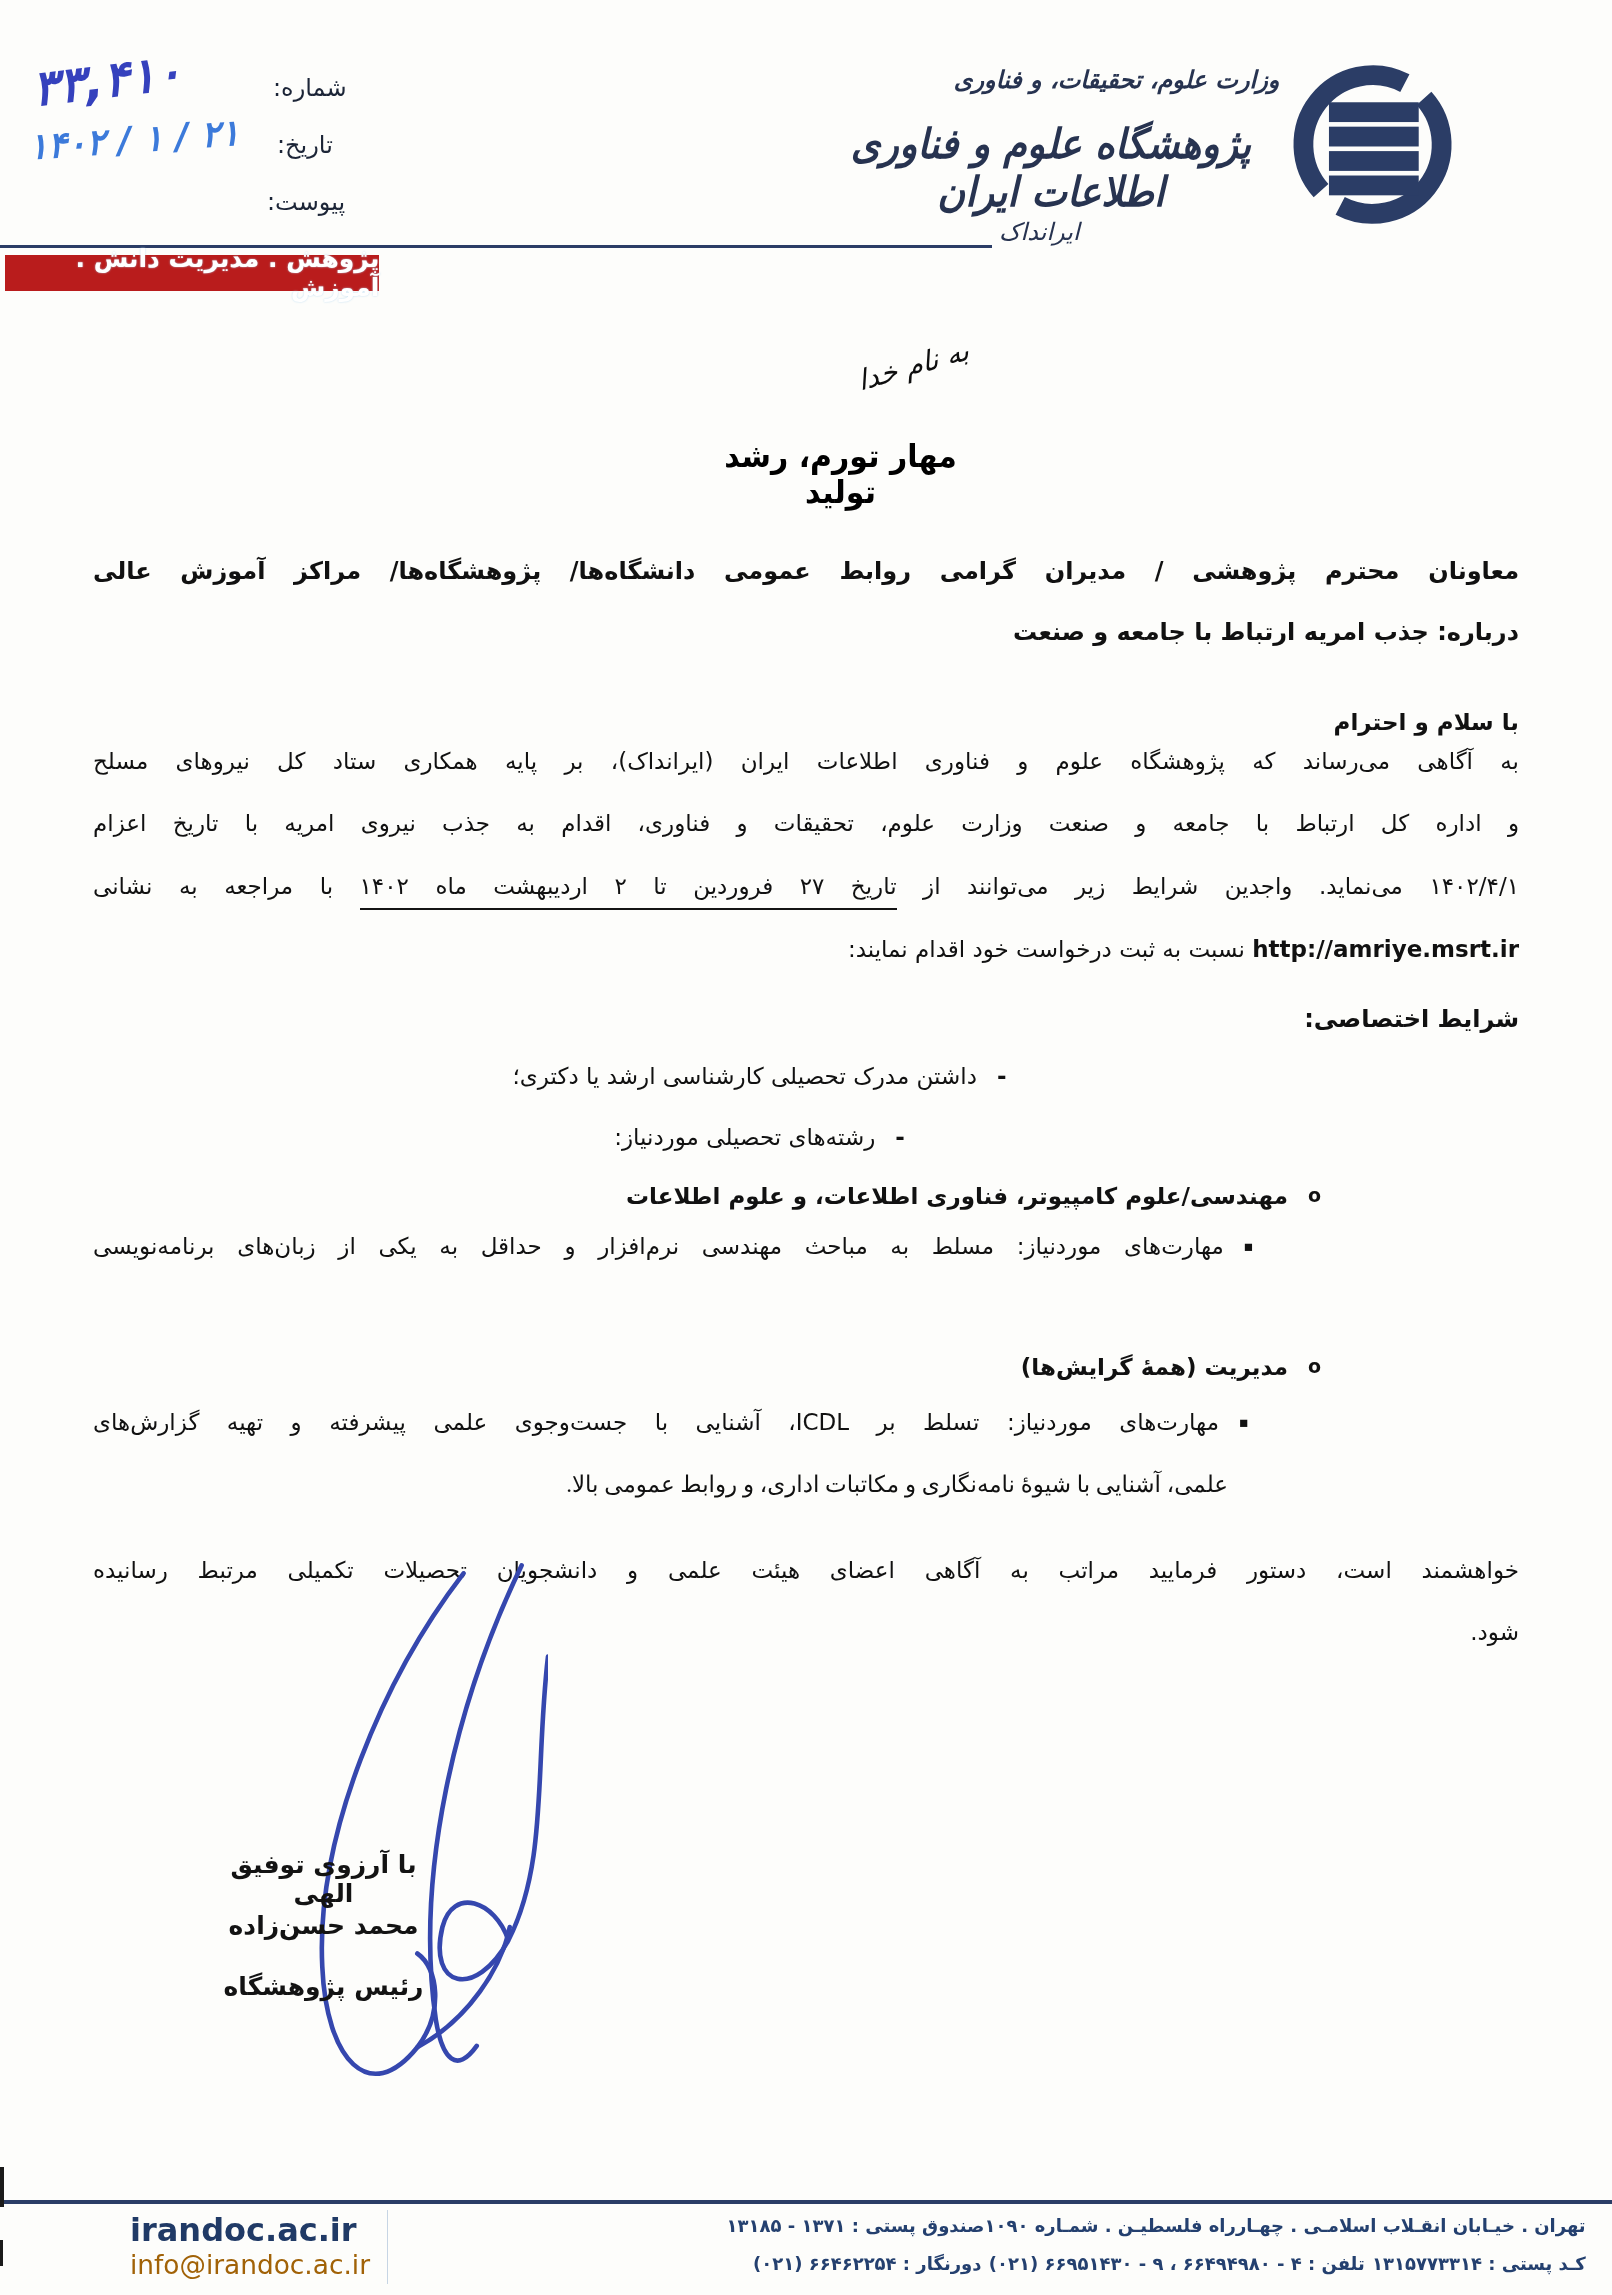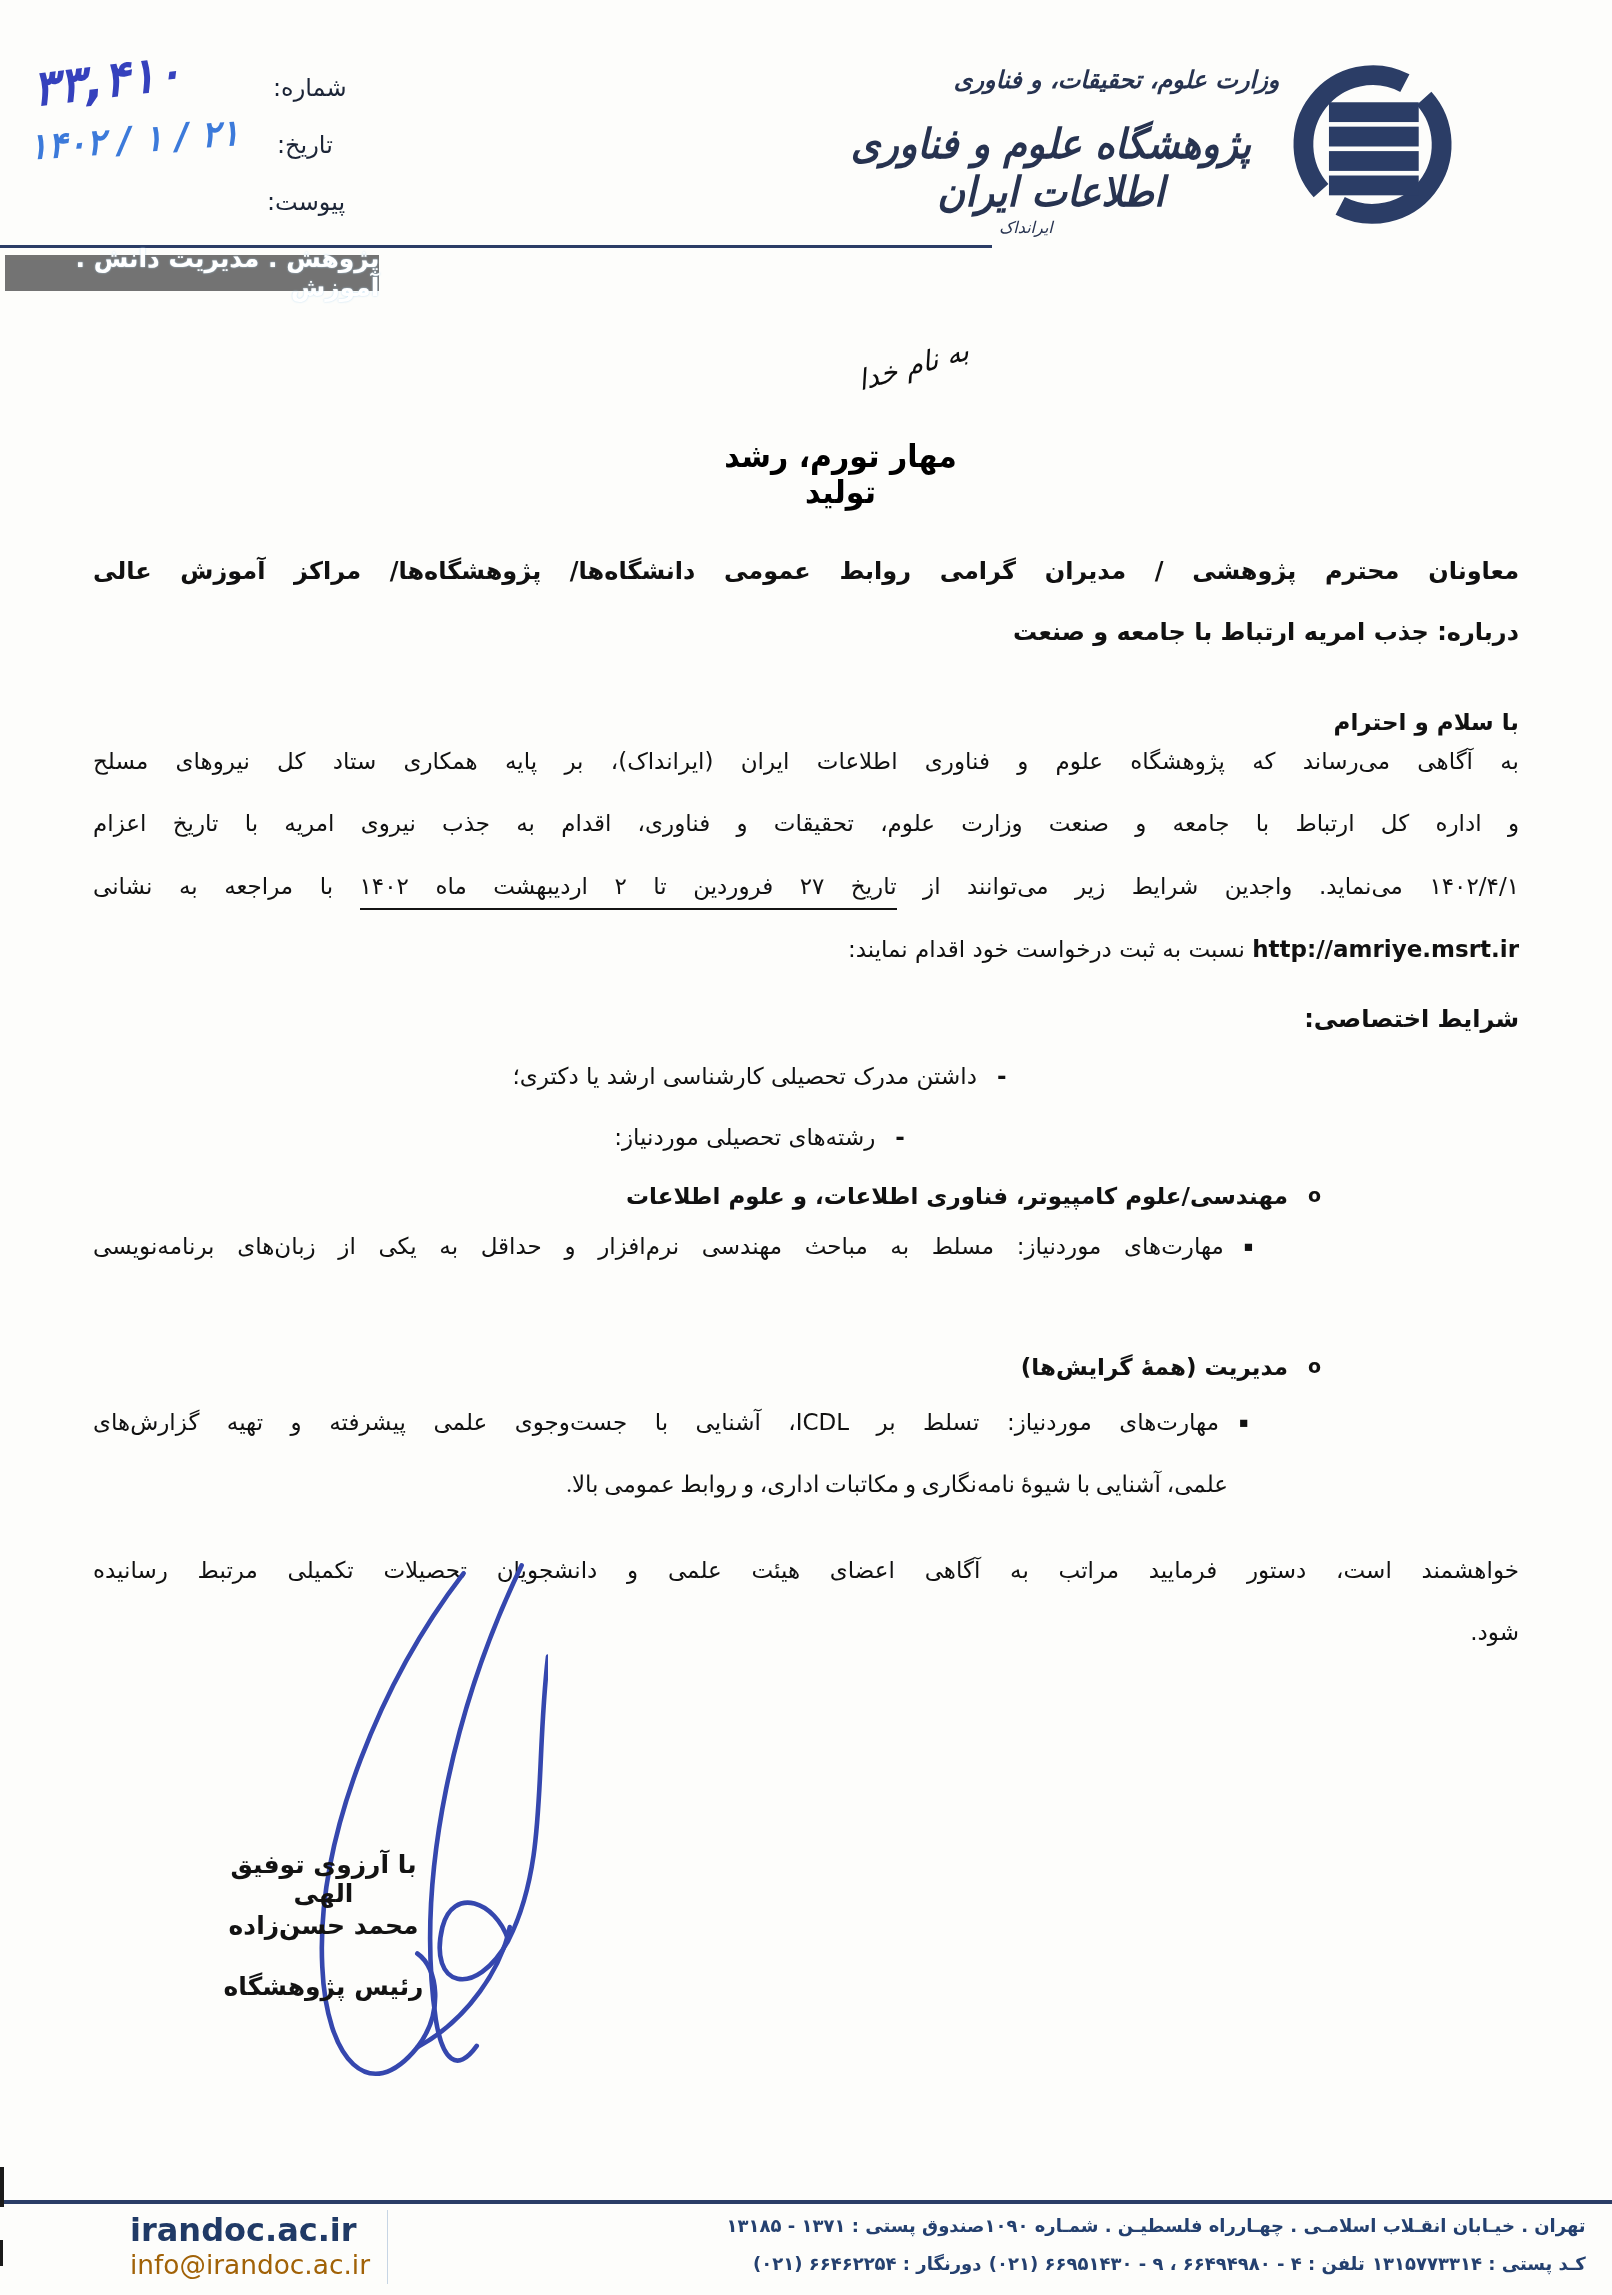--- a/index.html
+++ b/index.html
@@ -44,25 +44,25 @@
     text-align:center; direction:rtl;
     font-size:38px; font-weight:bold; font-style:italic; color:#273350;
     transform:scaleY(1.08);
   }
   .hdr-rule {
     position:absolute; left:0; top:245px; width:992px; height:3.3px;
     background:#2b3d66;
   }
   .hdr-shortname {
     position:absolute; left:999px; top:218px;
-    font-size:16px; font-style:italic; color:#273350; direction:rtl;
+    font-size:24px; font-style:italic; color:#273350; direction:rtl;
   }
   .banner {
     position:absolute; left:5.3px; top:255px; width:374px; height:36px;
-    background:#737373;
+    background:#b91c1c;
     display:flex; align-items:center; justify-content:center;
     direction:rtl;
   }
   .banner span {
     color:#ffffff; font-weight:bold; font-size:25px; letter-spacing:0.7px;
     text-shadow:0 0 2px rgba(180,215,240,.9);
   }
 
   
   .bismillah {

